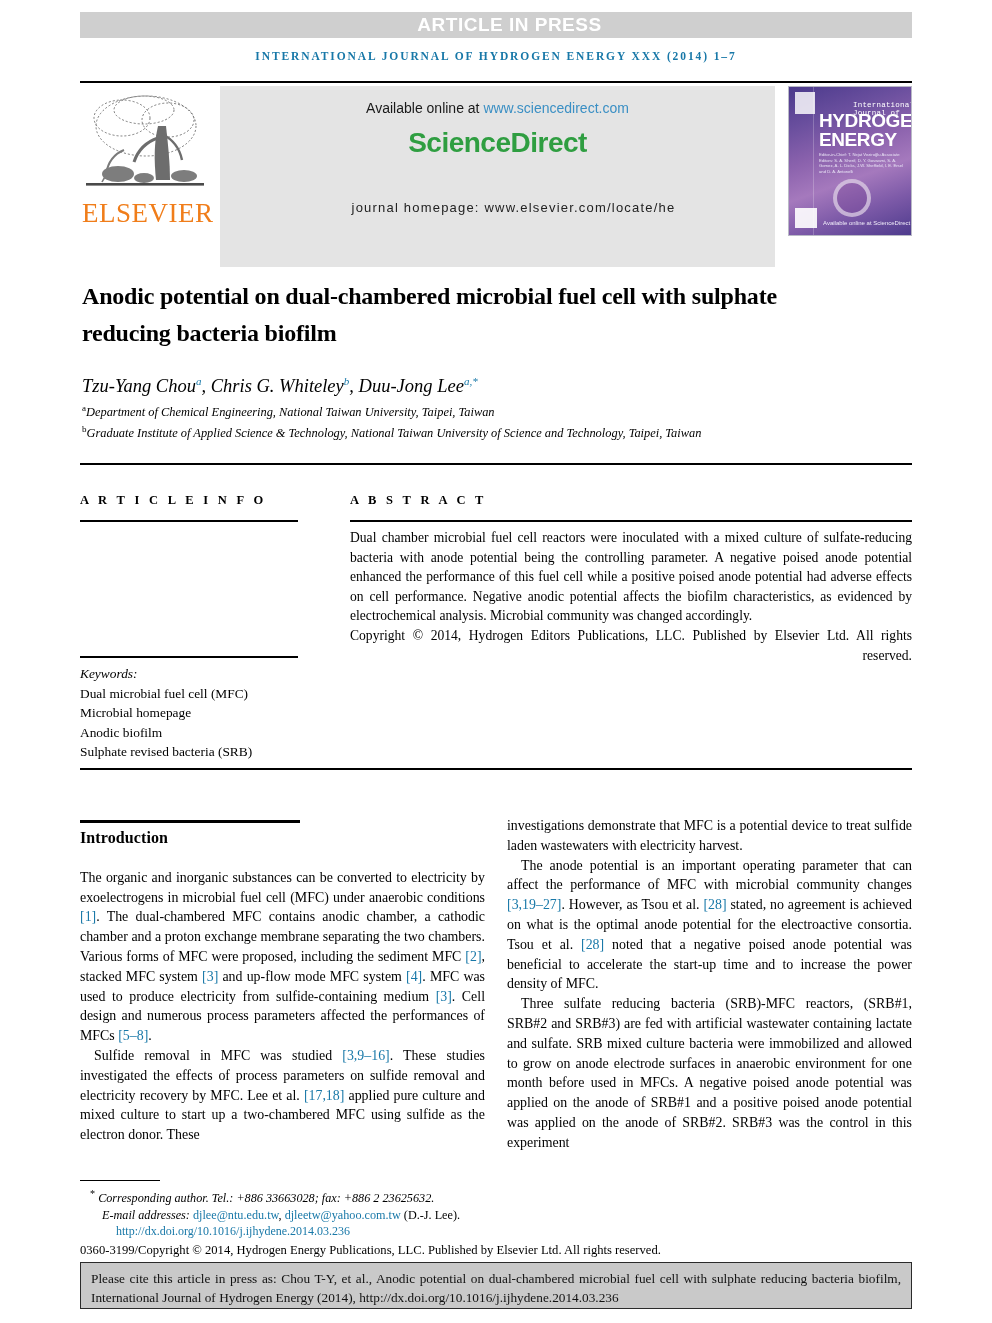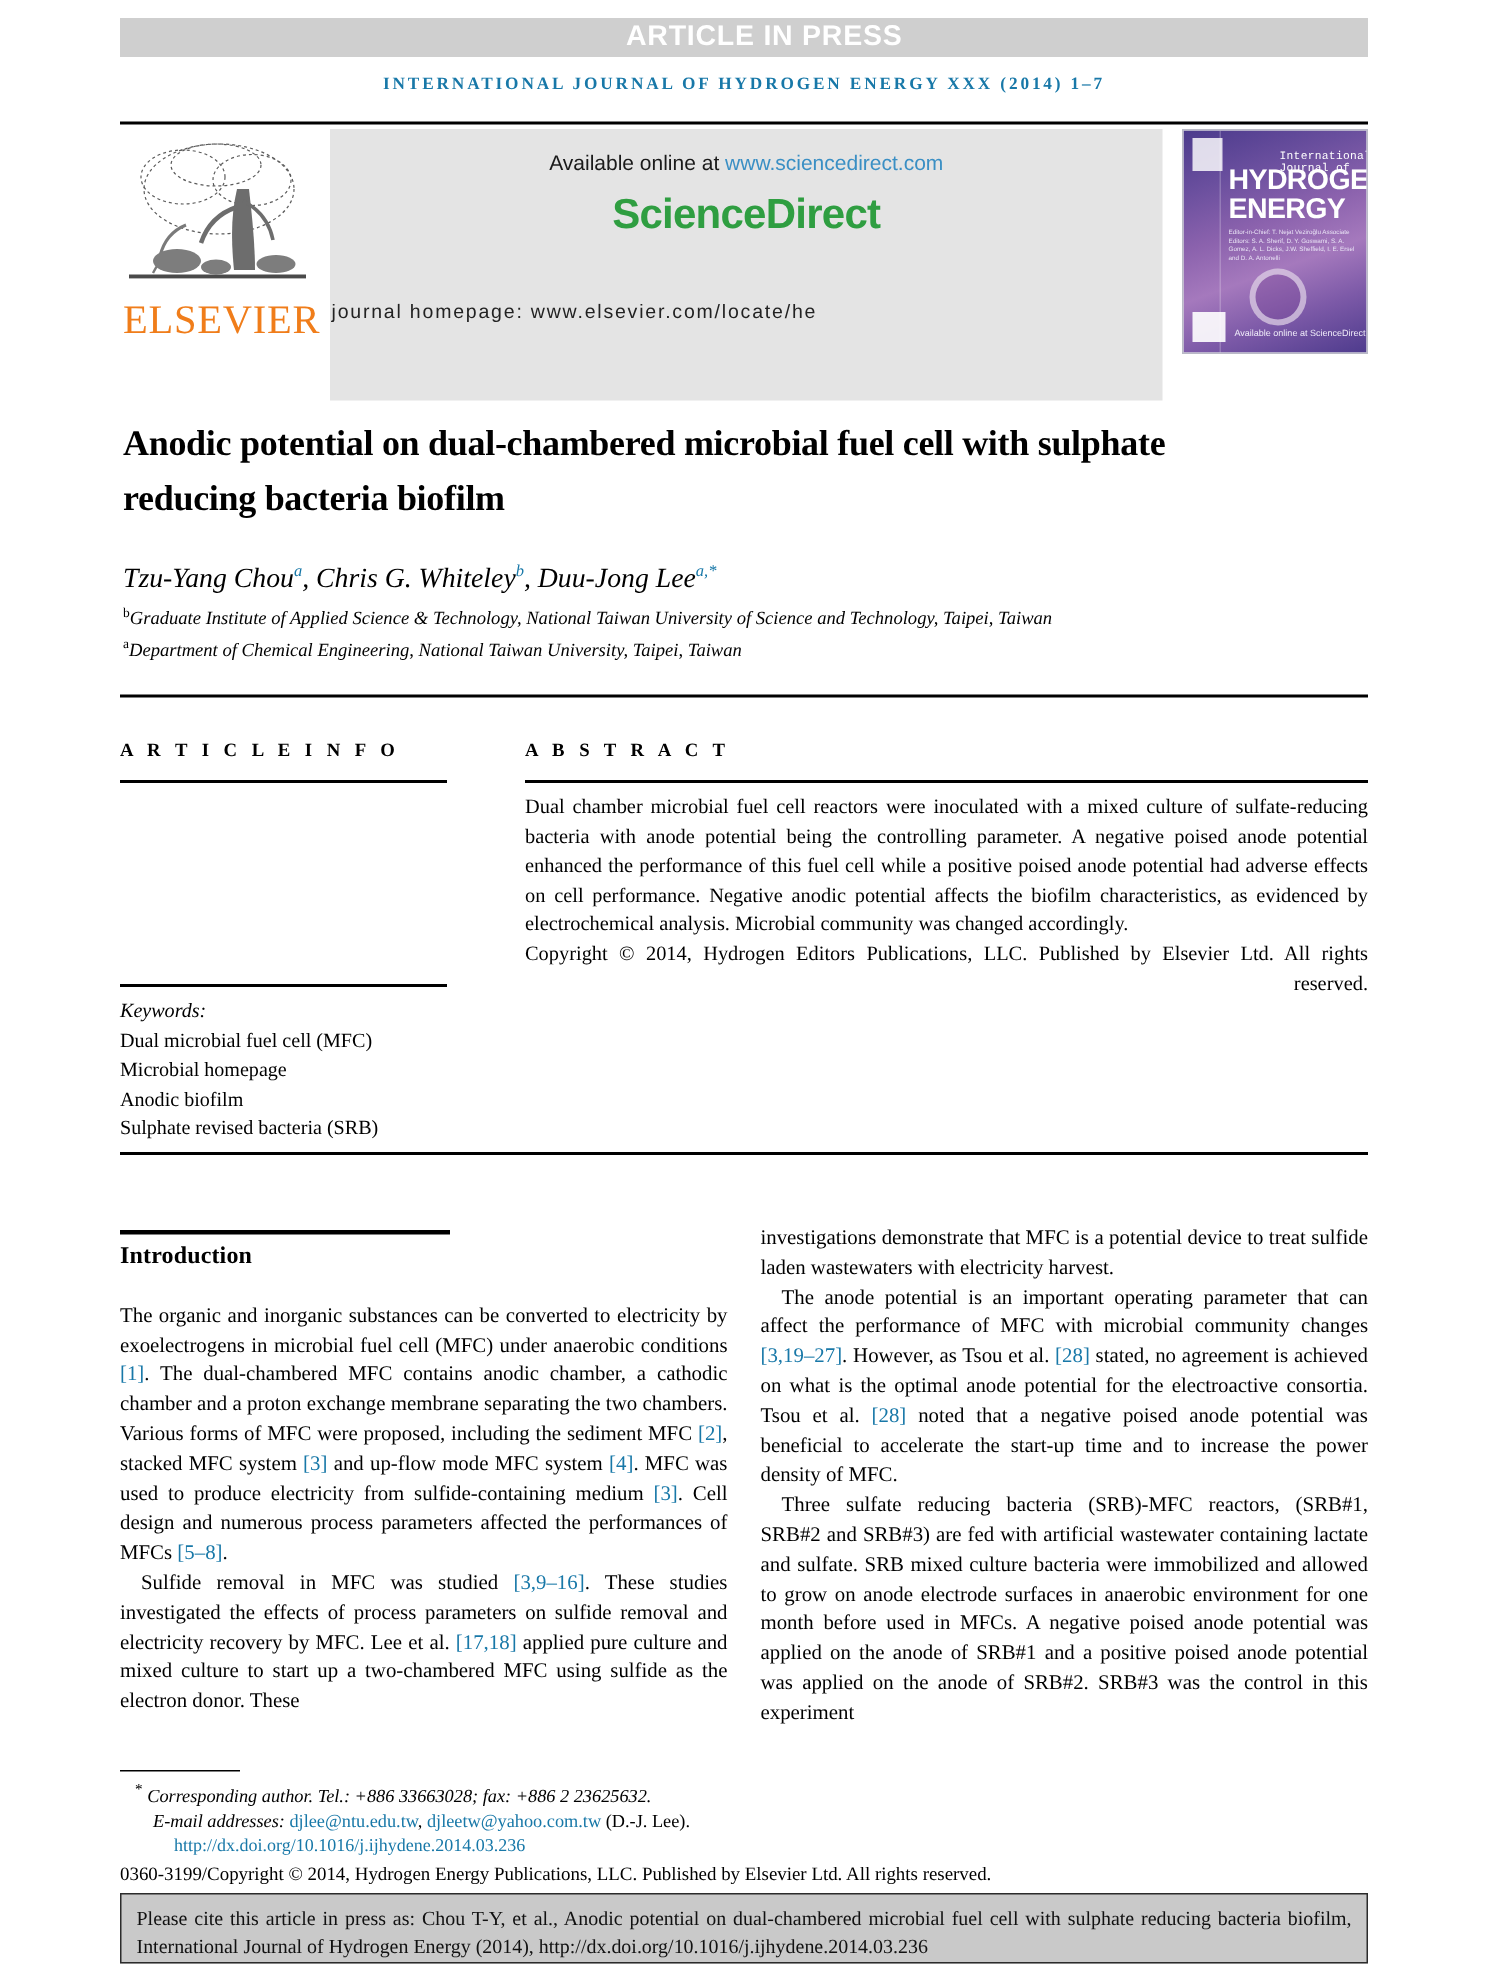--- a/index.html
+++ b/index.html
@@ -134,23 +134,23 @@
     text-align: center;
     font-family: "Liberation Sans", sans-serif;
     font-size: 28px;
     font-weight: bold;
     color: #2f9e41;
     letter-spacing: -0.5px;
   }
   .sd-home {
     position: absolute;
     top: 114px;
-    left: 1px;
+    left: 16px;
     width: 555px;
-    text-align: left;
+    text-align: center;
     font-family: "Liberation Sans", sans-serif;
     font-size: 13px;
     color: #222;
     letter-spacing: 1.2px;
   }
 
   
   .cover {
     position: absolute;
     left: 708px;
@@ -472,22 +472,22 @@
     </div>
   </div>
 
   <h1 class="title">Anodic potential on dual-chambered microbial fuel cell with sulphate reducing bacteria biofilm</h1>
 
   <div class="authors">
     <span>Tzu-Yang Chou</span><sup>a</sup>, <span>Chris G. Whiteley</span><sup>b</sup>, <span>Duu-Jong Lee</span><sup>a,*</sup>
   </div>
 
   <div class="affils">
+    <div><sup>a</sup><span>Department of Chemical Engineering, National Taiwan University, Taipei, Taiwan</span></div>
     <div><sup>b</sup><span>Graduate Institute of Applied Science &amp; Technology, National Taiwan University of Science and Technology, Taipei, Taiwan</span></div>
-    <div><sup>a</sup><span>Department of Chemical Engineering, National Taiwan University, Taipei, Taiwan</span></div>
   </div>
 
   <div class="rule rule-info-top"></div>
   <div class="rule rule-info-sub"></div>
   <div class="rule rule-abs-sub"></div>
   <div class="rule rule-kw"></div>
   <div class="rule rule-bottom"></div>
 
   <div class="sec-head info-head">A R T I C L E   I N F O</div>
 

